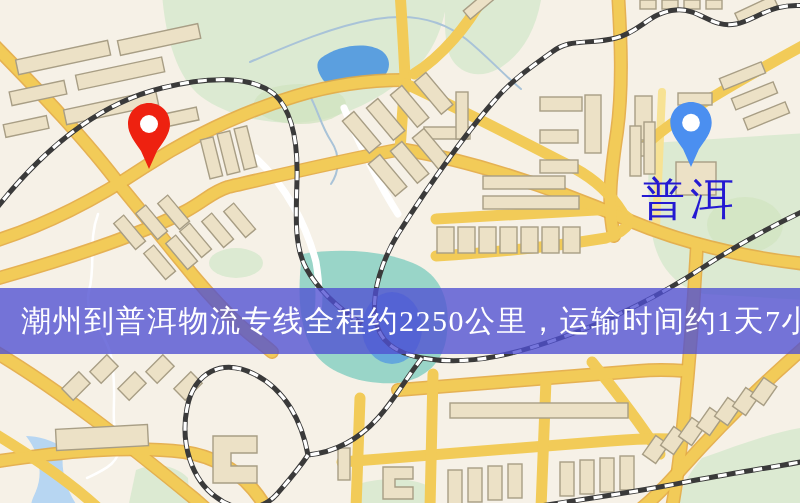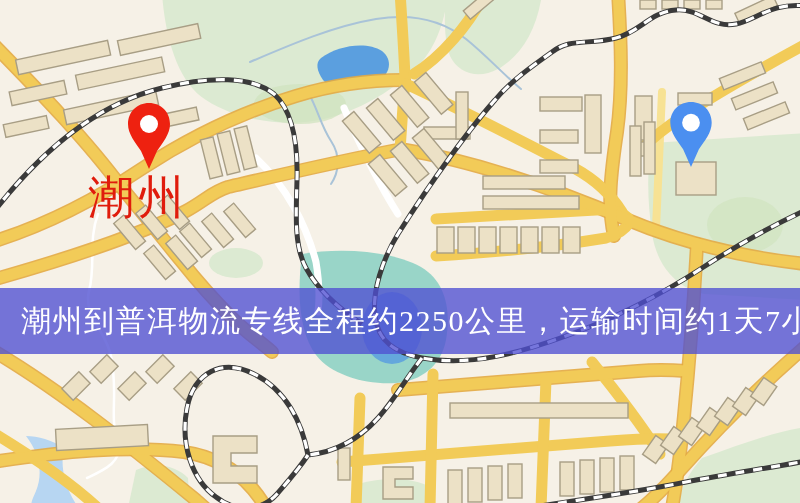--- a/index.html
+++ b/index.html
@@ -231,14 +231,14 @@
   <svg class="pin" style="left:126px;top:102px;" width="46" height="69" viewBox="0 0 46 69">
     <path class="pin-red-fill" d="M23,1 C11,1 2,10 2,22 C2,32 9,40 15,49 L23,67 L31,49 C37,40 44,32 44,22 C44,10 35,1 23,1 Z"></path>
     <circle cx="23" cy="22" r="9" fill="#ffffff"></circle>
   </svg>
 
   <svg class="pin" style="left:668px;top:101px;" width="46" height="68" viewBox="0 0 46 69">
     <path class="pin-blue-fill" d="M23,1 C11,1 2,10 2,22 C2,32 9,40 15,49 L23,67 L31,49 C37,40 44,32 44,22 C44,10 35,1 23,1 Z"></path>
     <circle cx="23" cy="22" r="9" fill="#ffffff"></circle>
   </svg>
 
-  <div id="origin-label" class="map-label">潮州</div>
+  <div id="destination-label" class="map-label">普洱</div>
 </div>
 
 </body></html>

